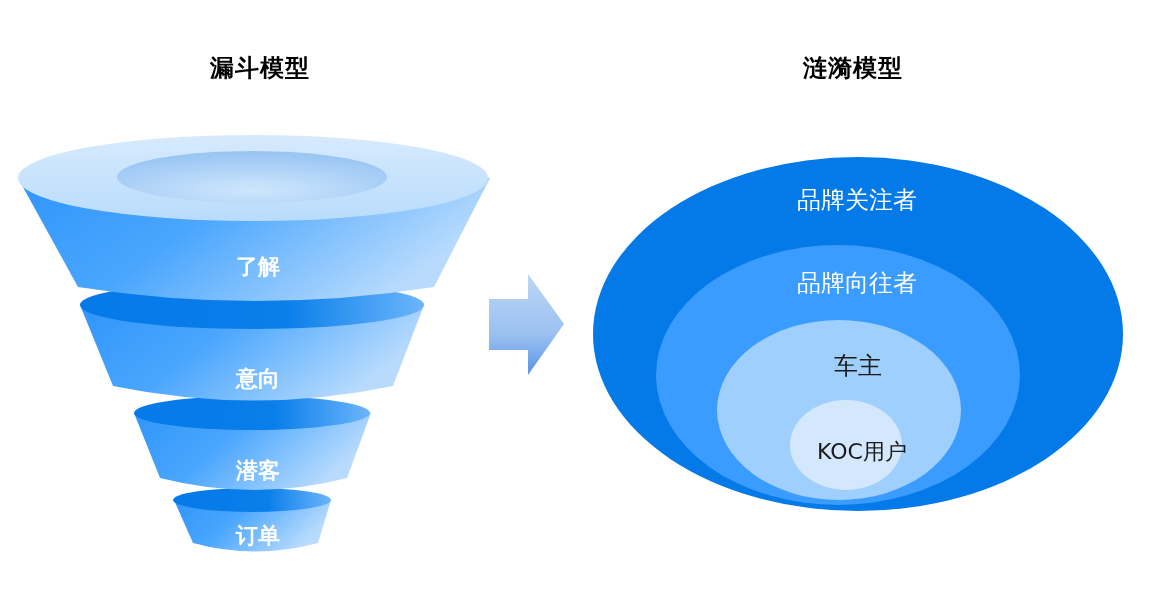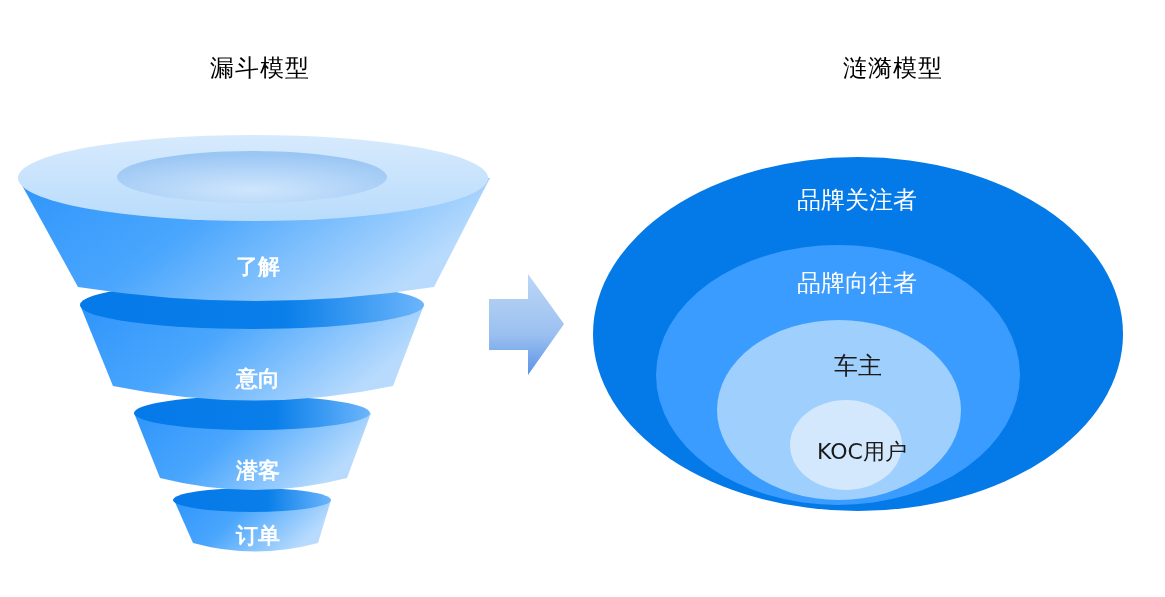--- a/index.html
+++ b/index.html
@@ -1,30 +1,30 @@
 <!DOCTYPE html>
 <html><head>
 <meta charset="utf-8">
 <style>
   html, body { margin: 0; padding: 0; background: #ffffff; }
   body { width: 1165px; height: 597px; position: relative; overflow: hidden;
          font-family: "DejaVu Sans", "Liberation Sans", sans-serif; }
-  .title { position: absolute; top: 52px; font-size: 24px; font-weight: normal; color: #000;
+  .title { position: absolute; top: 52px; font-size: 24px; font-weight: bold; color: #000;
            transform: translateX(-50%); white-space: nowrap; letter-spacing: 1px; }
   svg { position: absolute; left: 0; top: 0; }
   .flabel { font-size: 22px; font-weight: bold; fill: #ffffff; text-anchor: middle;
             font-family: "DejaVu Sans", "Liberation Sans", sans-serif; }
   .elabel { font-size: 24px; text-anchor: middle;
             font-family: "DejaVu Sans", "Liberation Sans", sans-serif; }
 </style>
 </head>
 <body>
 
 <div class="title" style="left:260px;">漏斗模型</div>
-<div class="title" style="left:893px;">涟漪模型</div>
+<div class="title" style="left:853px;">涟漪模型</div>
 
 <svg id="canvas" width="1165" height="597" viewBox="0 0 1165 597">
   <defs>
     <linearGradient id="sideGrad" x1="0" y1="0" x2="1" y2="0.35">
       <stop offset="0" stop-color="#2F95FB"></stop>
       <stop offset="0.45" stop-color="#4AA6FD"></stop>
       <stop offset="1" stop-color="#B8DBFD"></stop>
     </linearGradient>
     <linearGradient id="rimGrad" x1="0" y1="0" x2="1" y2="0">
       <stop offset="0" stop-color="#0479E8"></stop>

